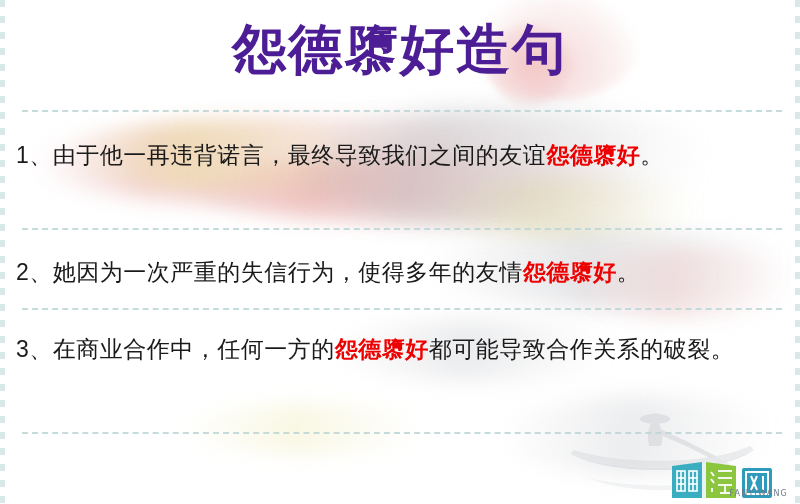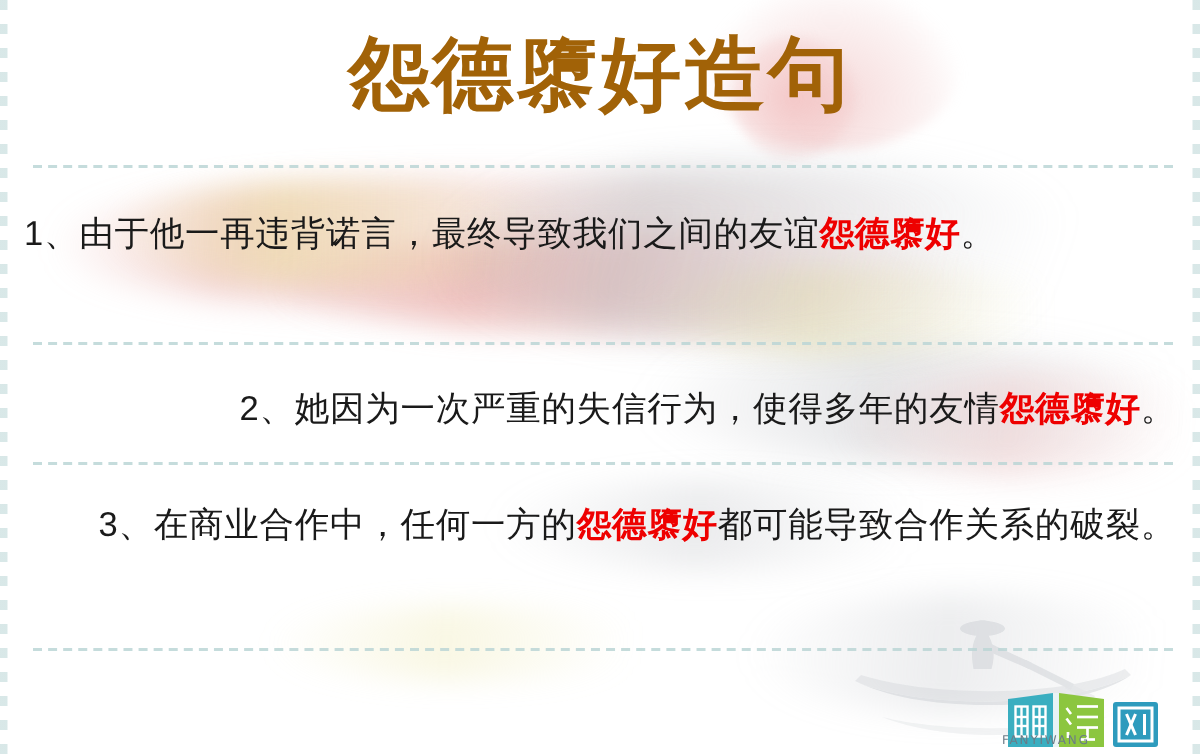--- a/index.html
+++ b/index.html
@@ -150,58 +150,58 @@
   #page-title {
     position: absolute;
     left: 0;
     right: 0;
     top: 20px;
     text-align: center;
     font-family: "DejaVu Serif", "Liberation Serif", serif;
     font-size: 54px;
     font-weight: bold;
     letter-spacing: 2px;
-    color: #a16207;
+    color: #4c1d95;
     line-height: 1.1;
     white-space: nowrap;
   }
 
   .sentence {
     position: absolute;
     left: 16px;
     right: 16px;
     font-size: 23px;
     line-height: 42px;
     color: #1a1a1a;
     font-family: Liberation Sans, sans-serif;
     letter-spacing: 0.5px;
   }
   #sentence-1 { top: 134px; }
-  #sentence-2 { top: 251px; text-align: right; }
-  #sentence-3 { top: 328px; text-align: right; }
+  #sentence-2 { top: 251px; }
+  #sentence-3 { top: 328px; }
 
   .kw {
     color: #ee0000;
     font-weight: bold;
   }
 
   
   #site-logo {
     position: absolute;
     left: 668px;
     top: 458px;
     width: 120px;
     height: 44px;
   }
   #logo-caption {
     position: absolute;
     left: 668px;
     top: 489px;
     width: 120px;
-    text-align: left;
+    text-align: right;
     font-family: "DejaVu Sans", "Liberation Sans", sans-serif;
     font-size: 8px;
     letter-spacing: 1.2px;
     color: #6b7b86;
   }
 </style>
 </head>
 <body>
 
 <div id="bg-layer">

